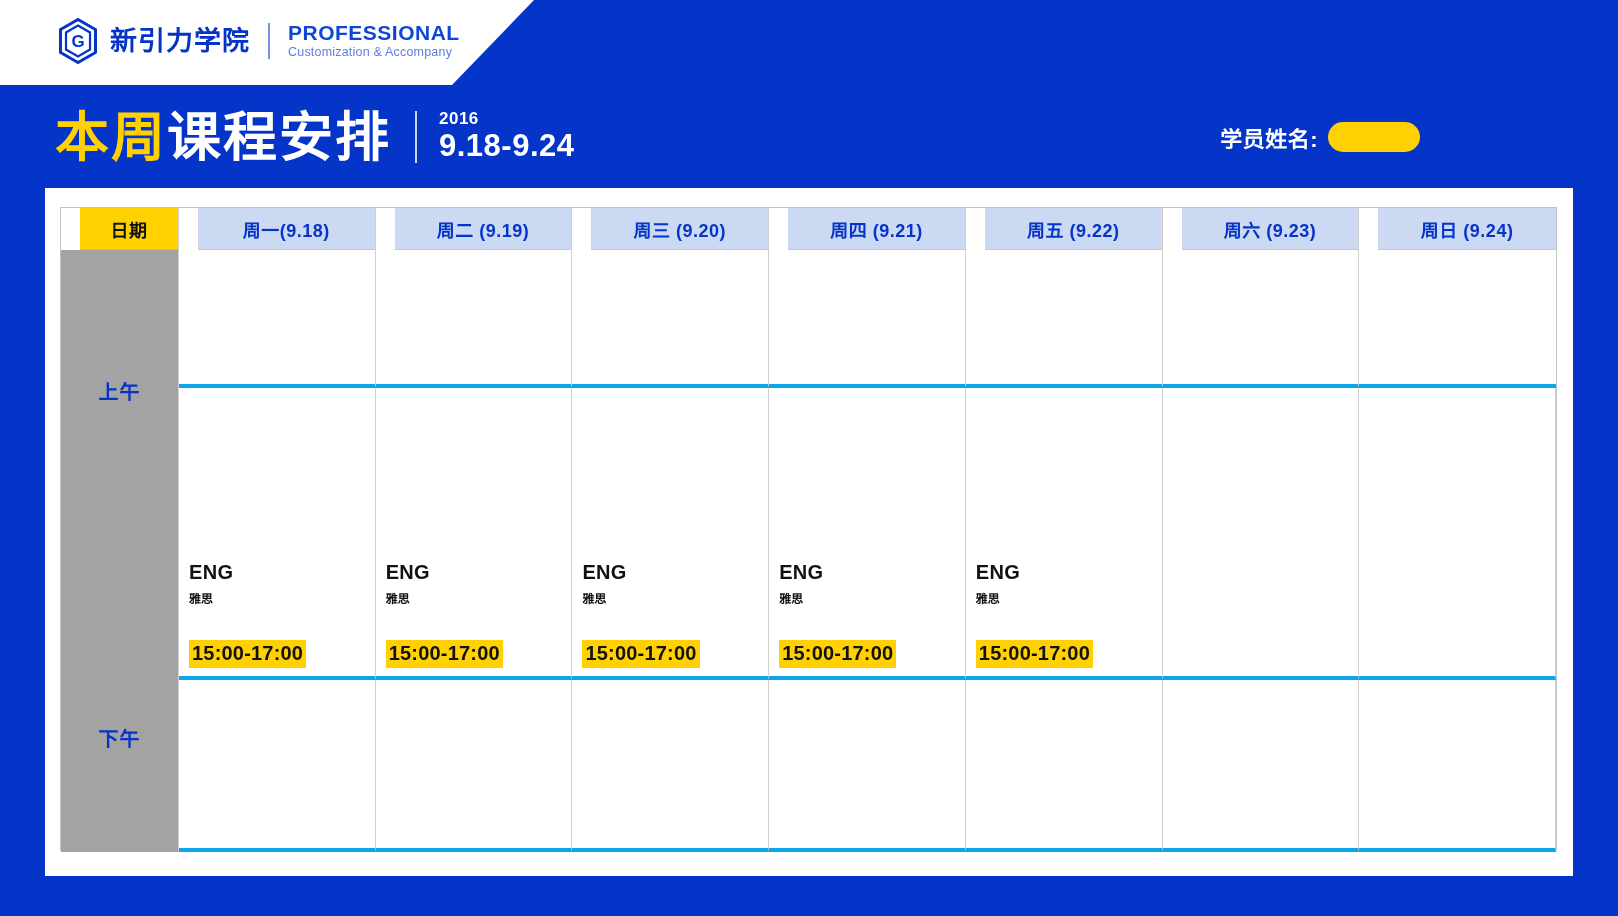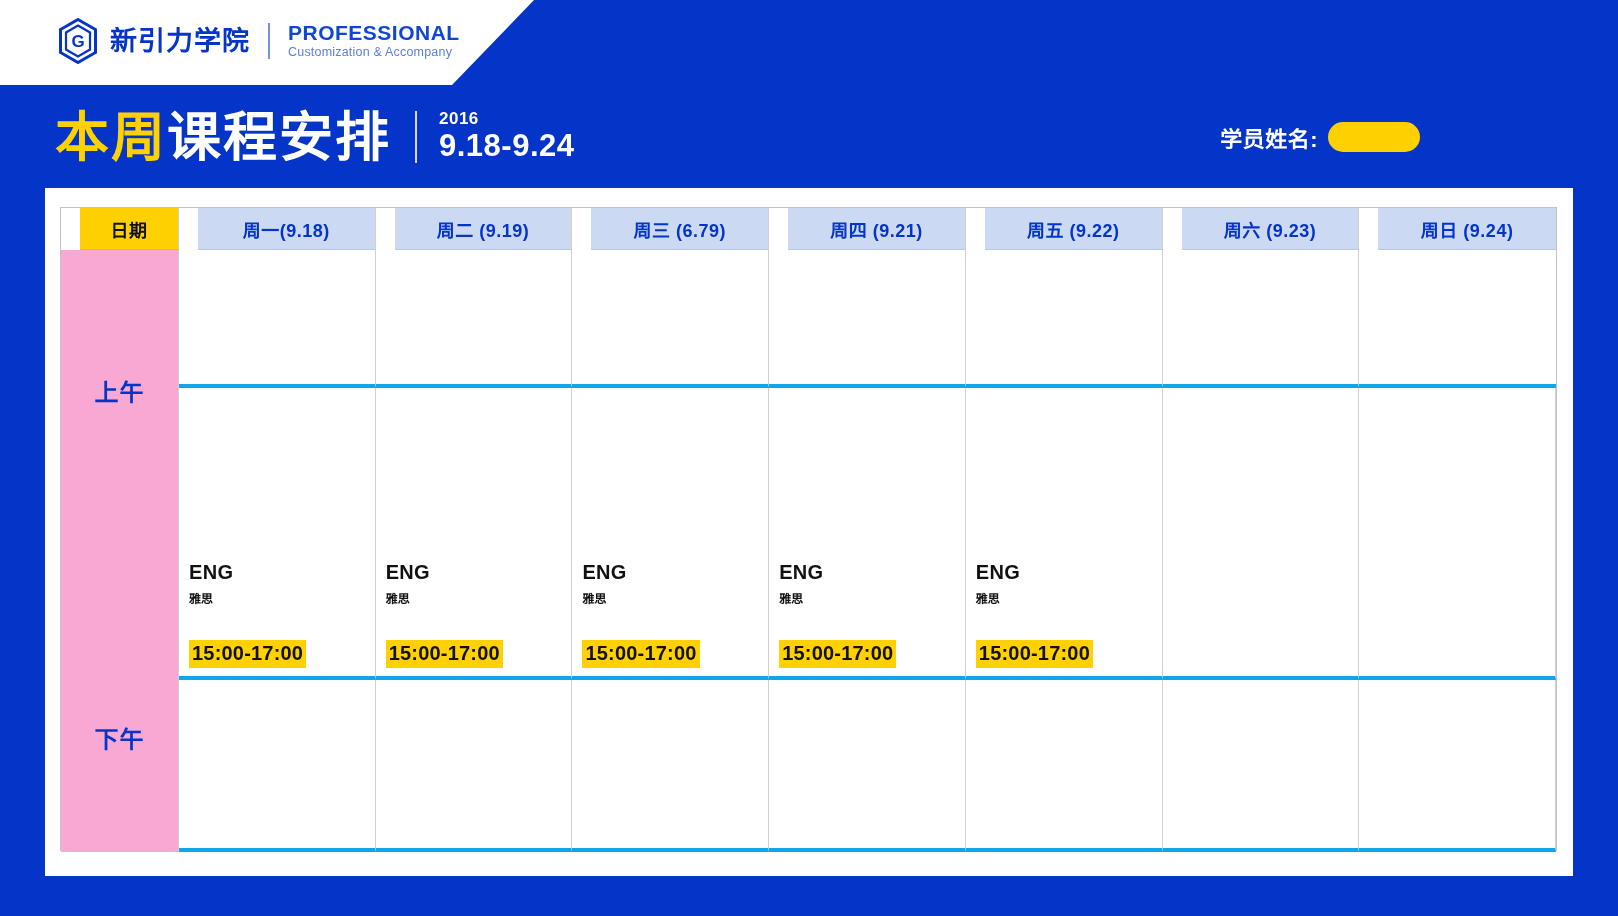--- a/index.html
+++ b/index.html
@@ -176,26 +176,26 @@
     margin-left: 19px;
   }
   .hdr-date {
     background: #ffd100;
     color: #111111;
     border-bottom: 1px solid #e8c000;
   }
 
   
   .period {
-    background: #f9a8d4;
+    background: #a3a3a3;
     border-right: 1px solid #d0d0d0;
     border-bottom: none;
     display: flex;
     justify-content: center;
-    font-size: 24px;
+    font-size: 20px;
     font-weight: 700;
     color: #0534c8;
     letter-spacing: 1px;
   }
   .period-am {
     grid-row: 2 / 4;
     align-items: center;
     padding-bottom: 150px;
   }
   .period-pm {
@@ -274,21 +274,21 @@
   </div>
 </div>
 
 <div class="card"></div>
 
 <div class="sched">
 
   <div class="cell hdr hdr-date">日期</div>
   <div class="cell hdr">周一(9.18)</div>
   <div class="cell hdr">周二 (9.19)</div>
-  <div class="cell hdr">周三 (6.79)</div>
+  <div class="cell hdr">周三 (9.20)</div>
   <div class="cell hdr">周四 (9.21)</div>
   <div class="cell hdr">周五 (9.22)</div>
   <div class="cell hdr">周六 (9.23)</div>
   <div class="cell hdr">周日 (9.24)</div>
 
   <div class="period period-am">上午</div>
 
   <div class="cell slot empty"></div>
   <div class="cell slot empty"></div>
   <div class="cell slot empty"></div>

